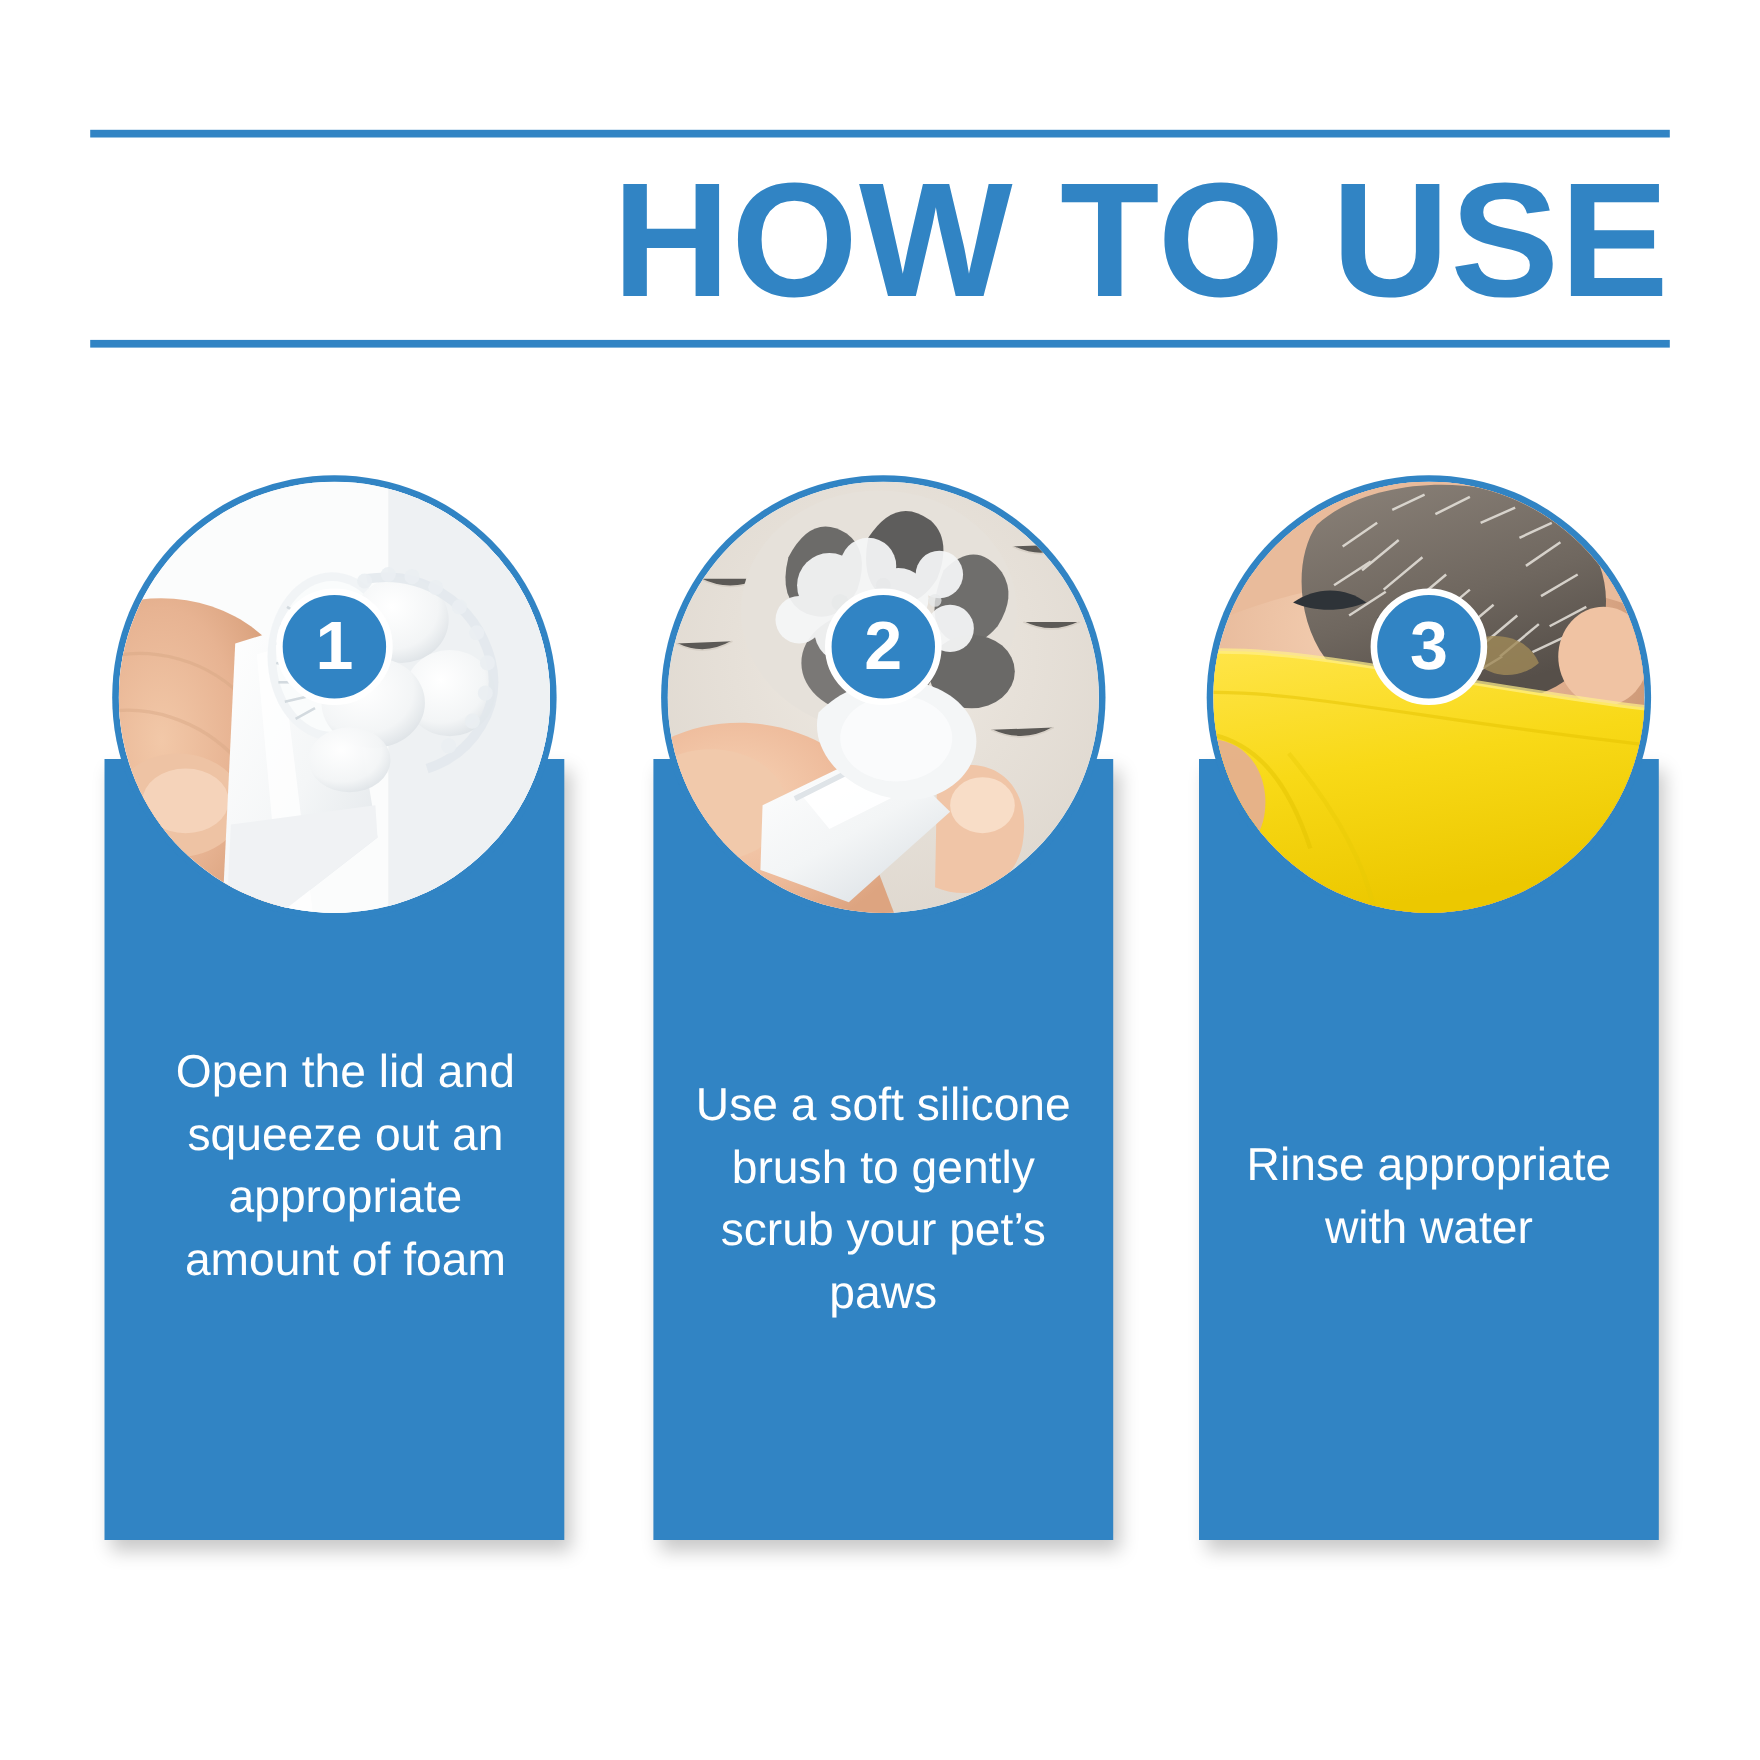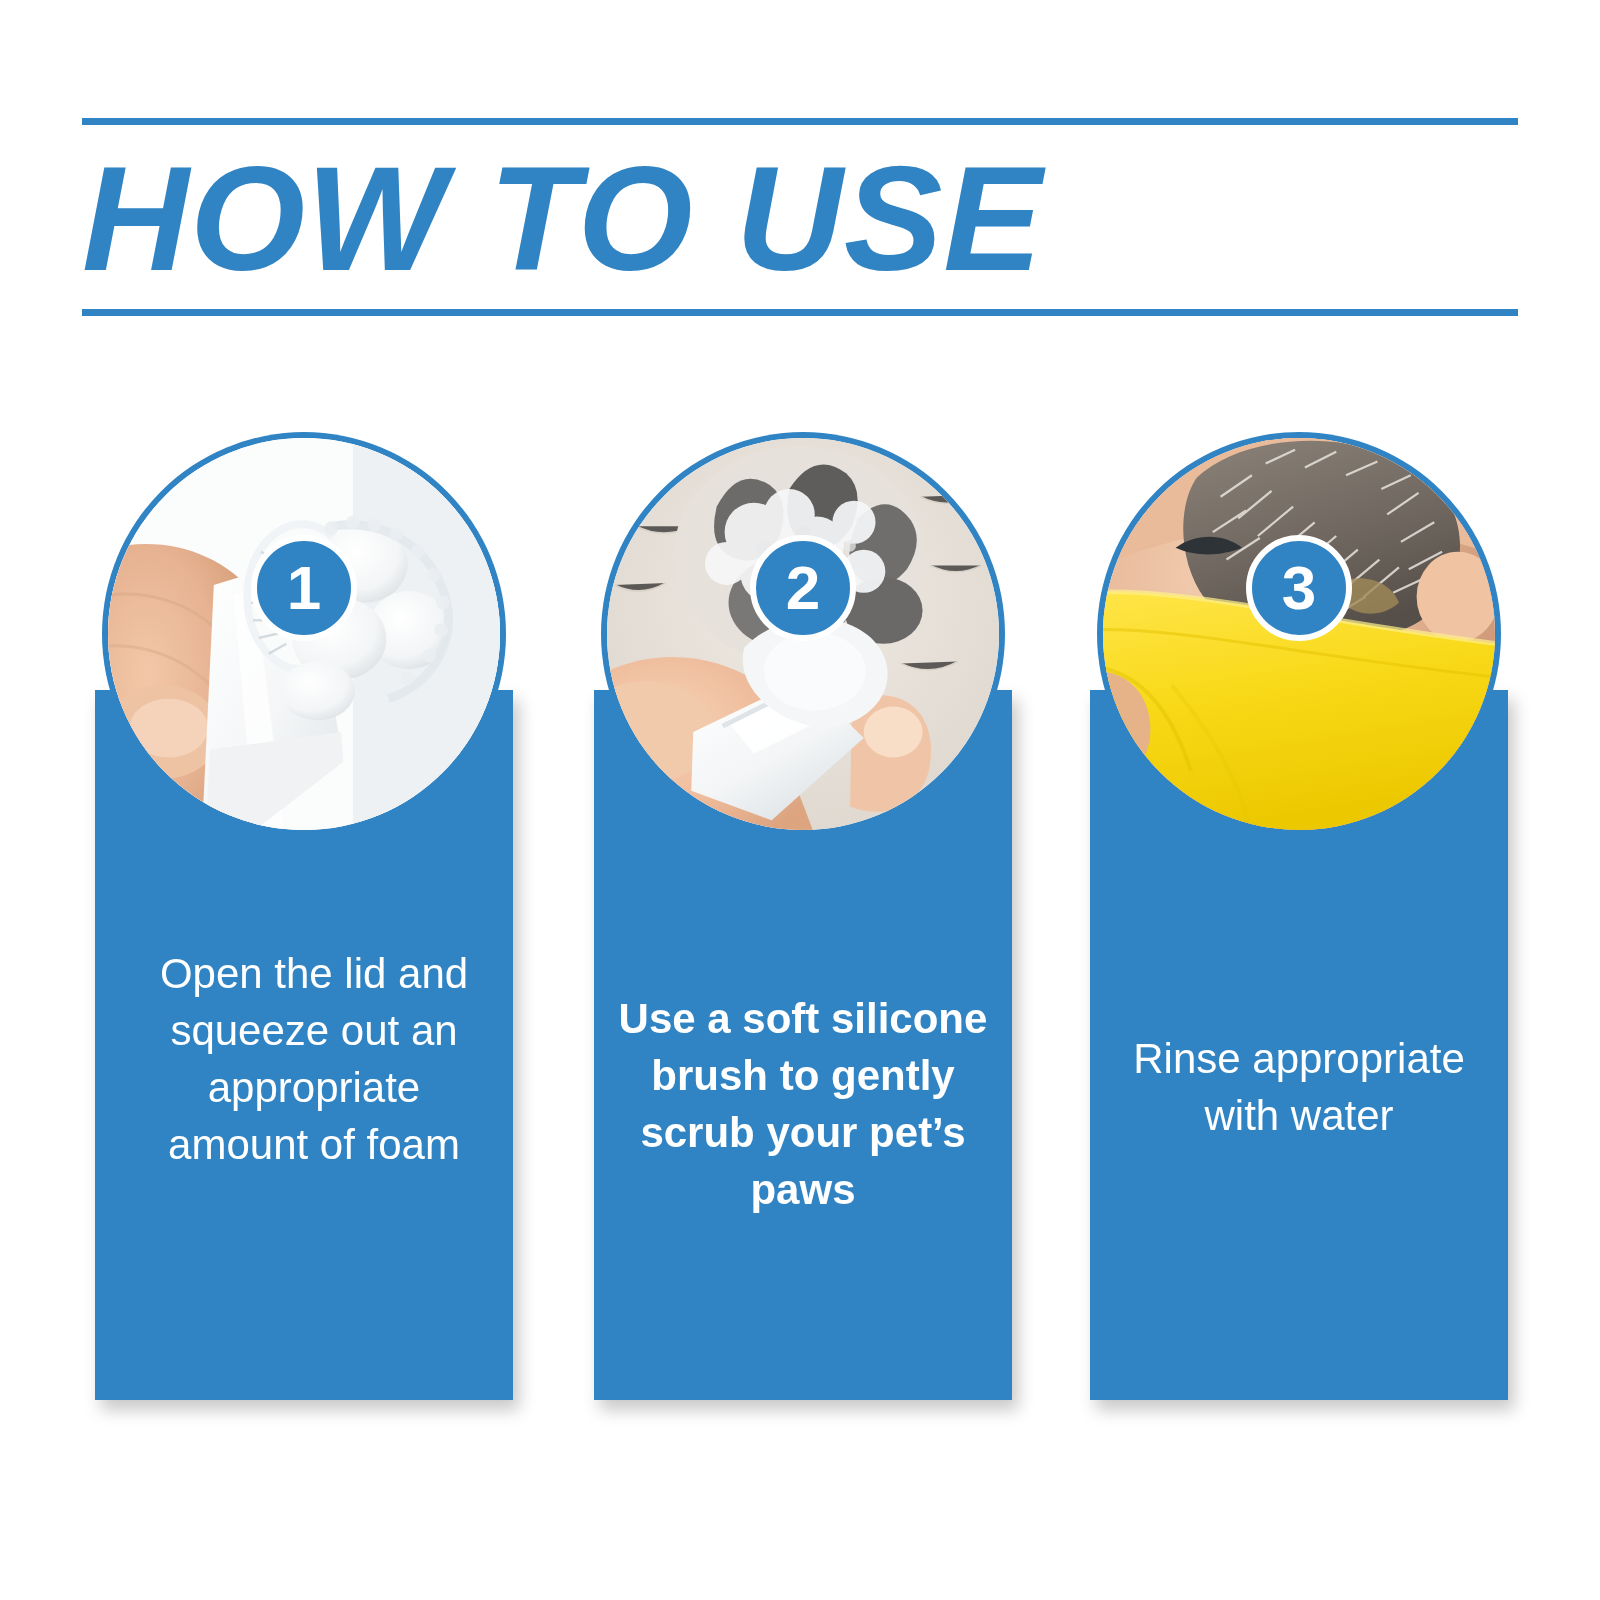--- a/index.html
+++ b/index.html
@@ -10,30 +10,29 @@
     overflow: hidden;
   }
   .page { position: relative; width: 1600px; height: 1600px; background: #ffffff; }
 
   
   .header { position: absolute; left: 82px; top: 118px; width: 1436px; }
   .rule { width: 100%; height: 7px; background: #3184c4; }
   .rule-top { margin-bottom: 0; }
   .rule-bottom { margin-top: 0; }
   .title {
-    text-align: left;
+    text-align: right;
     color: #3184c4;
     font-weight: bold;
     font-size: 148px;
     line-height: 176px;
     letter-spacing: 1px;
     padding: 6px 0 2px 0;
     white-space: nowrap;
     font-family: "Liberation Sans", sans-serif;
-    font-style: italic;
   }
 
   
   .cards { position: absolute; left: 0; top: 0; width: 1600px; height: 1600px; }
 
   .card {
     position: absolute;
     width: 418px;
     top: 690px;
     height: 710px;
@@ -89,21 +88,21 @@
   .caption {
     position: absolute;
     left: 22px; right: 22px;
     color: #ffffff;
     text-align: center;
     font-size: 42px;
     line-height: 57px;
     font-family: "Liberation Sans", sans-serif;
   }
   .cap-1 { top: 255px; margin-left: 20px; }
-  .cap-2 { top: 300px; font-weight: bold; }
+  .cap-2 { top: 285px; }
   .cap-3 { top: 340px; }
 </style>
 </head>
 <body>
 
 <div class="page">
 
   <div class="header">
     <div class="rule rule-top"></div>
     <div class="title">HOW TO USE</div>

